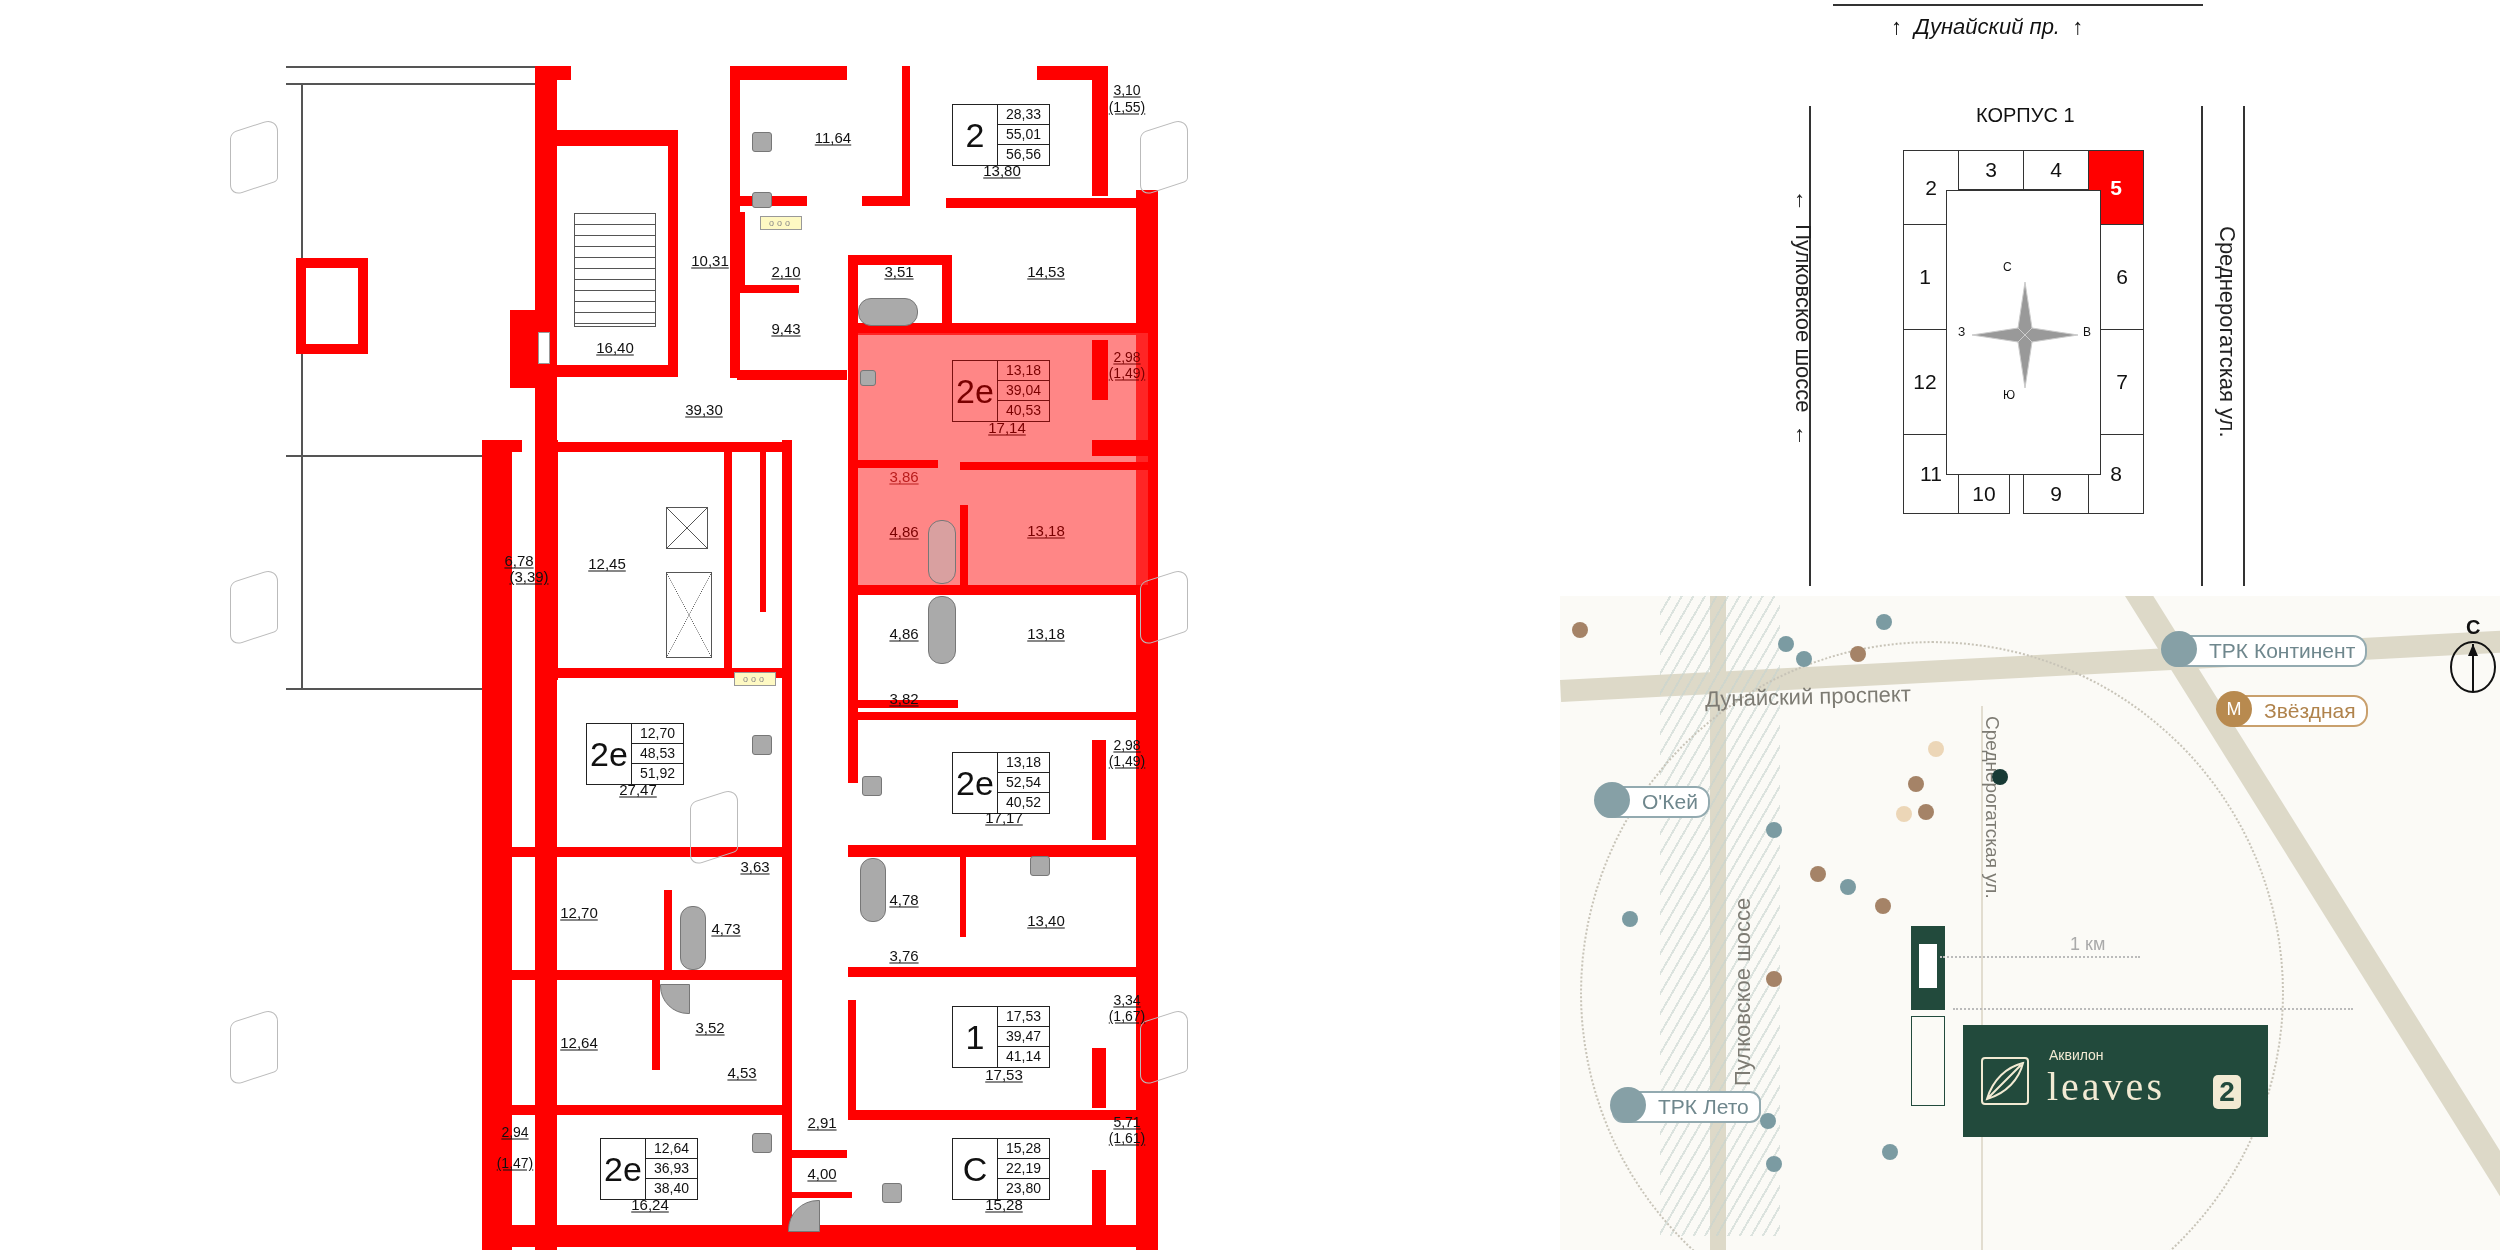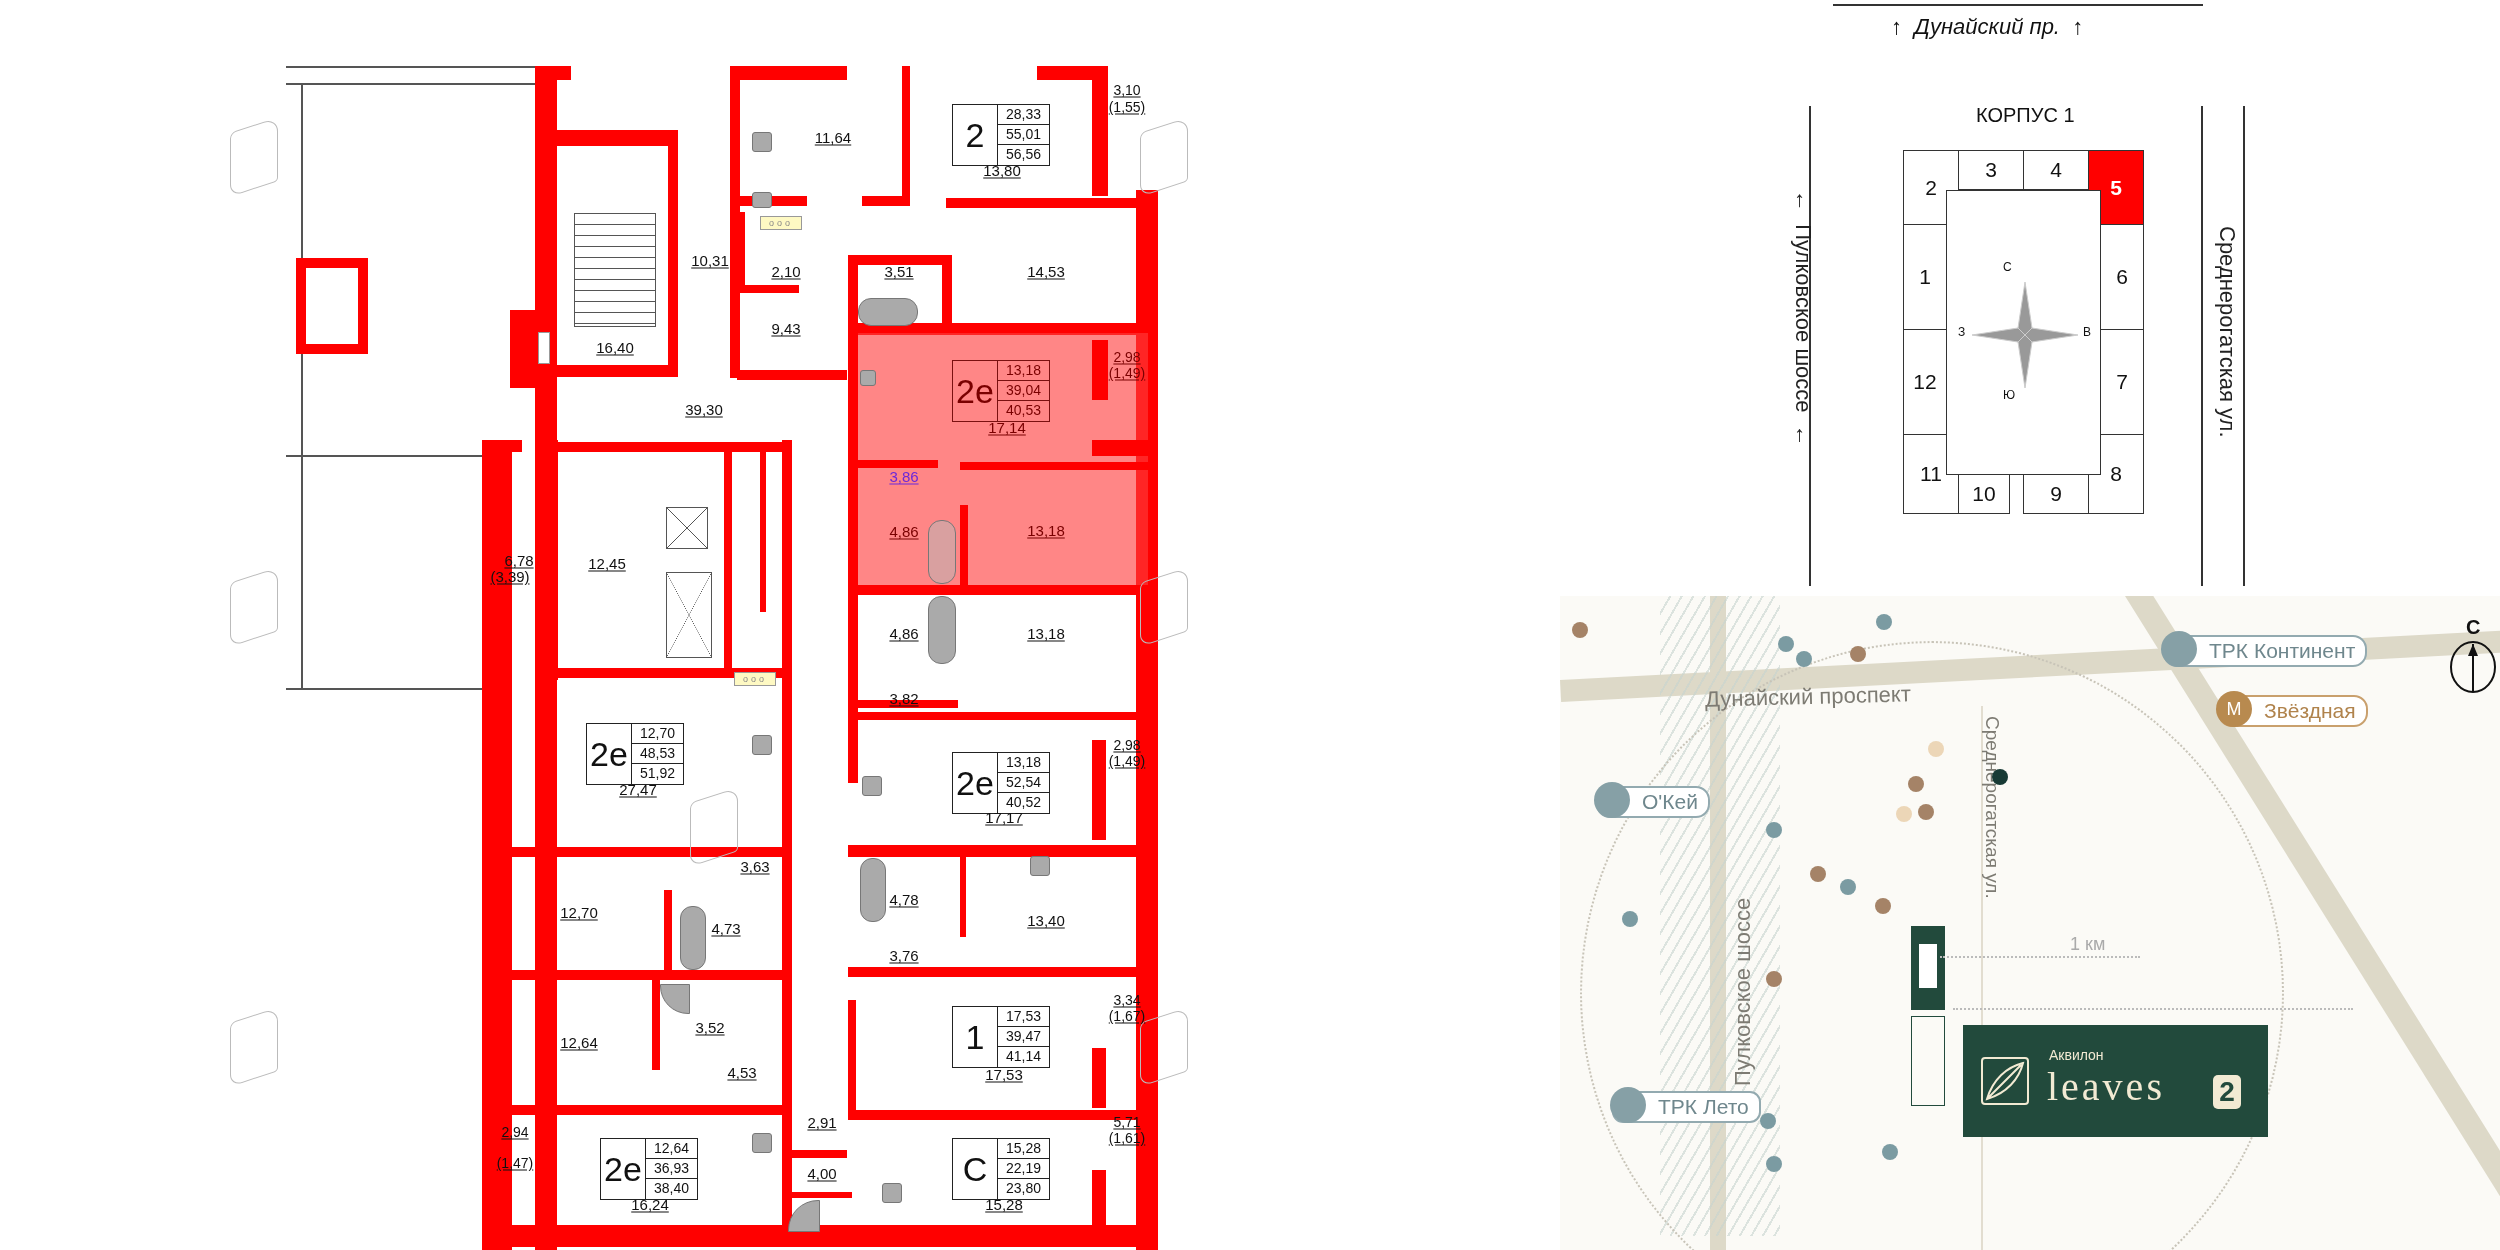--- a/index.html
+++ b/index.html
@@ -204,26 +204,26 @@
   <div class="room-label" style="left:615px;top:347px;">16,40</div>
   <div class="room-label" style="left:786px;top:271px;">2,10</div>
   <div class="room-label" style="left:899px;top:271px;">3,51</div>
   <div class="room-label" style="left:1046px;top:271px;">14,53</div>
   <div class="room-label" style="left:786px;top:328px;">9,43</div>
   <div class="room-label" style="left:704px;top:409px;">39,30</div>
 
   <div class="room-label" style="left:1007px;top:427px;color:#7a0000;">17,14</div>
   <div class="room-label small" style="left:1127px;top:357px;color:#7a0000;">2,98</div>
   <div class="room-label small" style="left:1127px;top:373px;color:#7a0000;">(1,49)</div>
-  <div class="room-label" style="left:904px;top:476px;color:#6d28d9;">3,86</div>
+  <div class="room-label" style="left:904px;top:476px;color:#b91c1c;">3,86</div>
   <div class="room-label" style="left:904px;top:531px;color:#7a0000;">4,86</div>
   <div class="room-label" style="left:1046px;top:530px;color:#7a0000;">13,18</div>
 
   <div class="room-label" style="left:519px;top:560px;">6,78</div>
-  <div class="room-label" style="left:510px;top:576px;text-decoration:underline;">(3,39)</div>
+  <div class="room-label" style="left:529px;top:576px;text-decoration:underline;">(3,39)</div>
   <div class="room-label" style="left:607px;top:563px;">12,45</div>
 
   <div class="room-label" style="left:904px;top:633px;">4,86</div>
   <div class="room-label" style="left:1046px;top:633px;">13,18</div>
   <div class="room-label" style="left:904px;top:698px;">3,82</div>
 
   <div class="room-label" style="left:638px;top:789px;">27,47</div>
   <div class="room-label small" style="left:1127px;top:745px;">2,98</div>
   <div class="room-label small" style="left:1127px;top:761px;">(1,49)</div>
   <div class="room-label" style="left:1004px;top:817px;">17,17</div>

